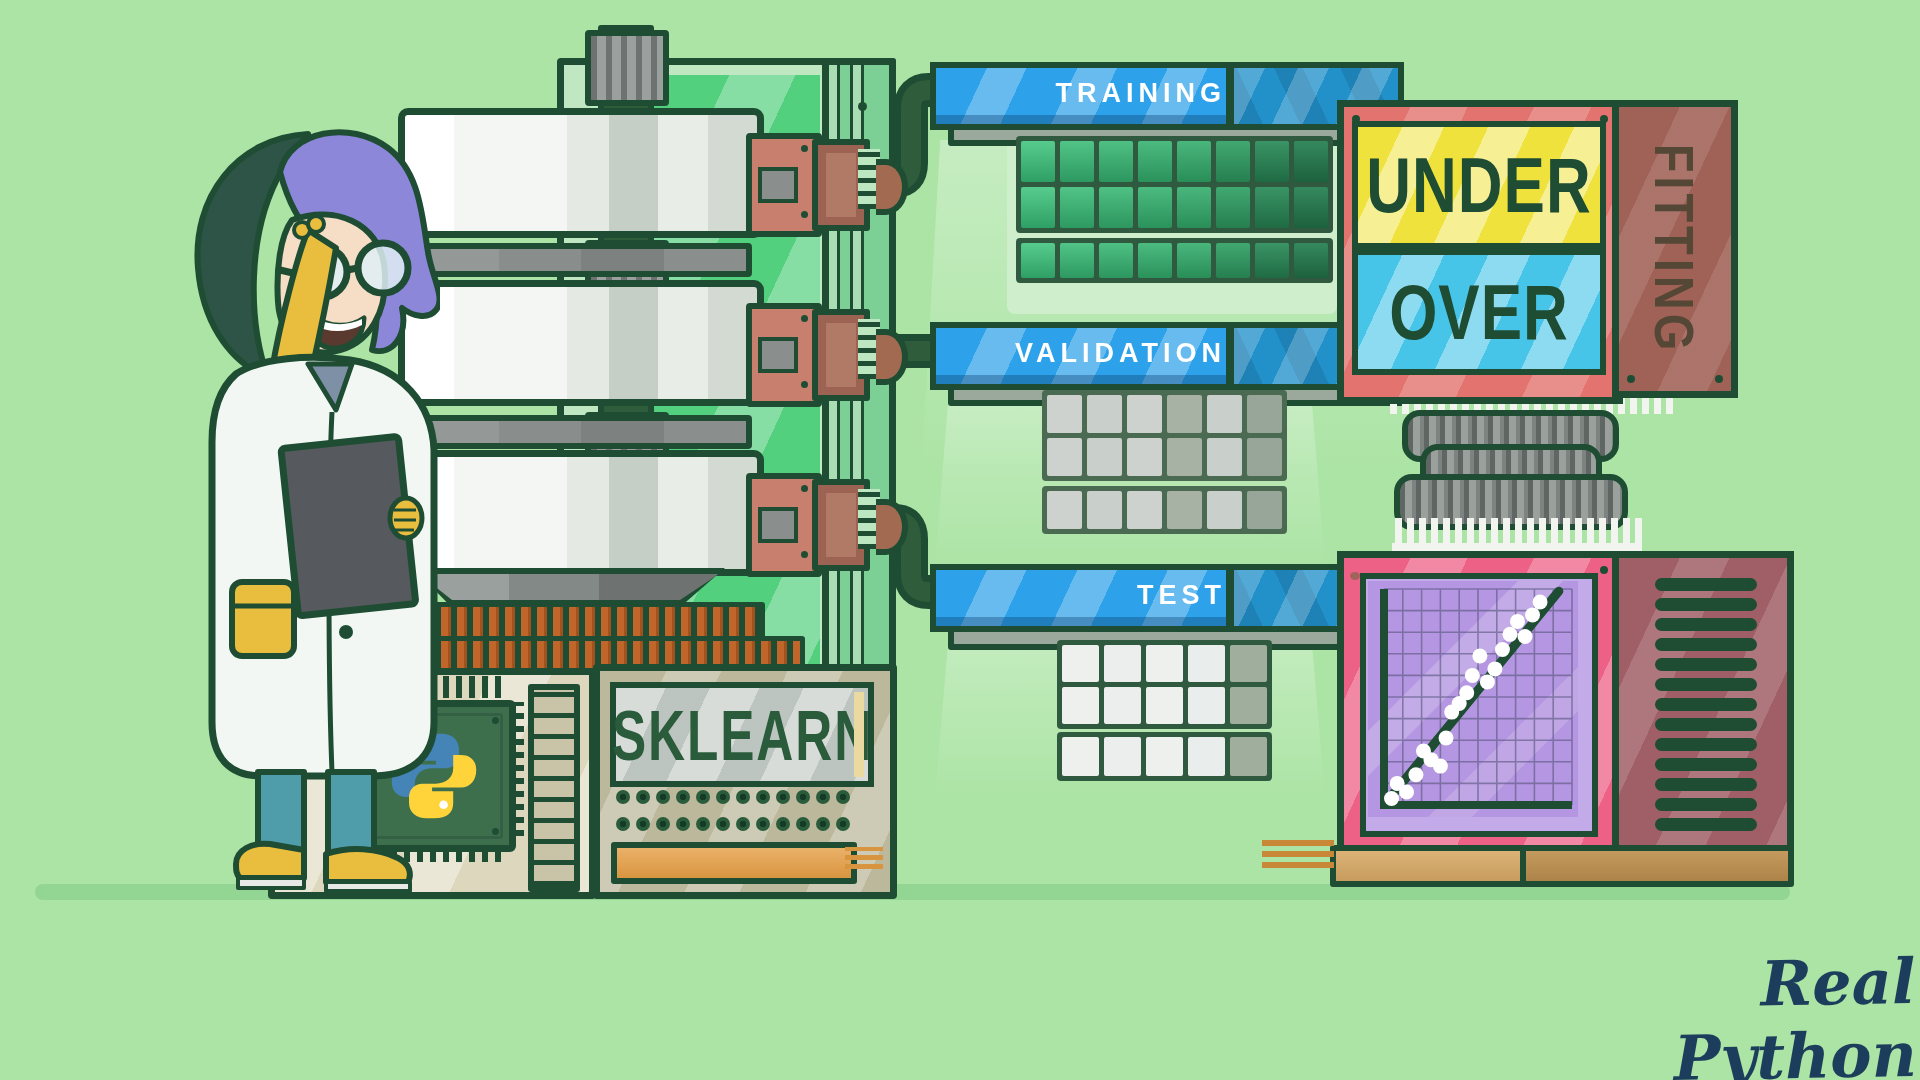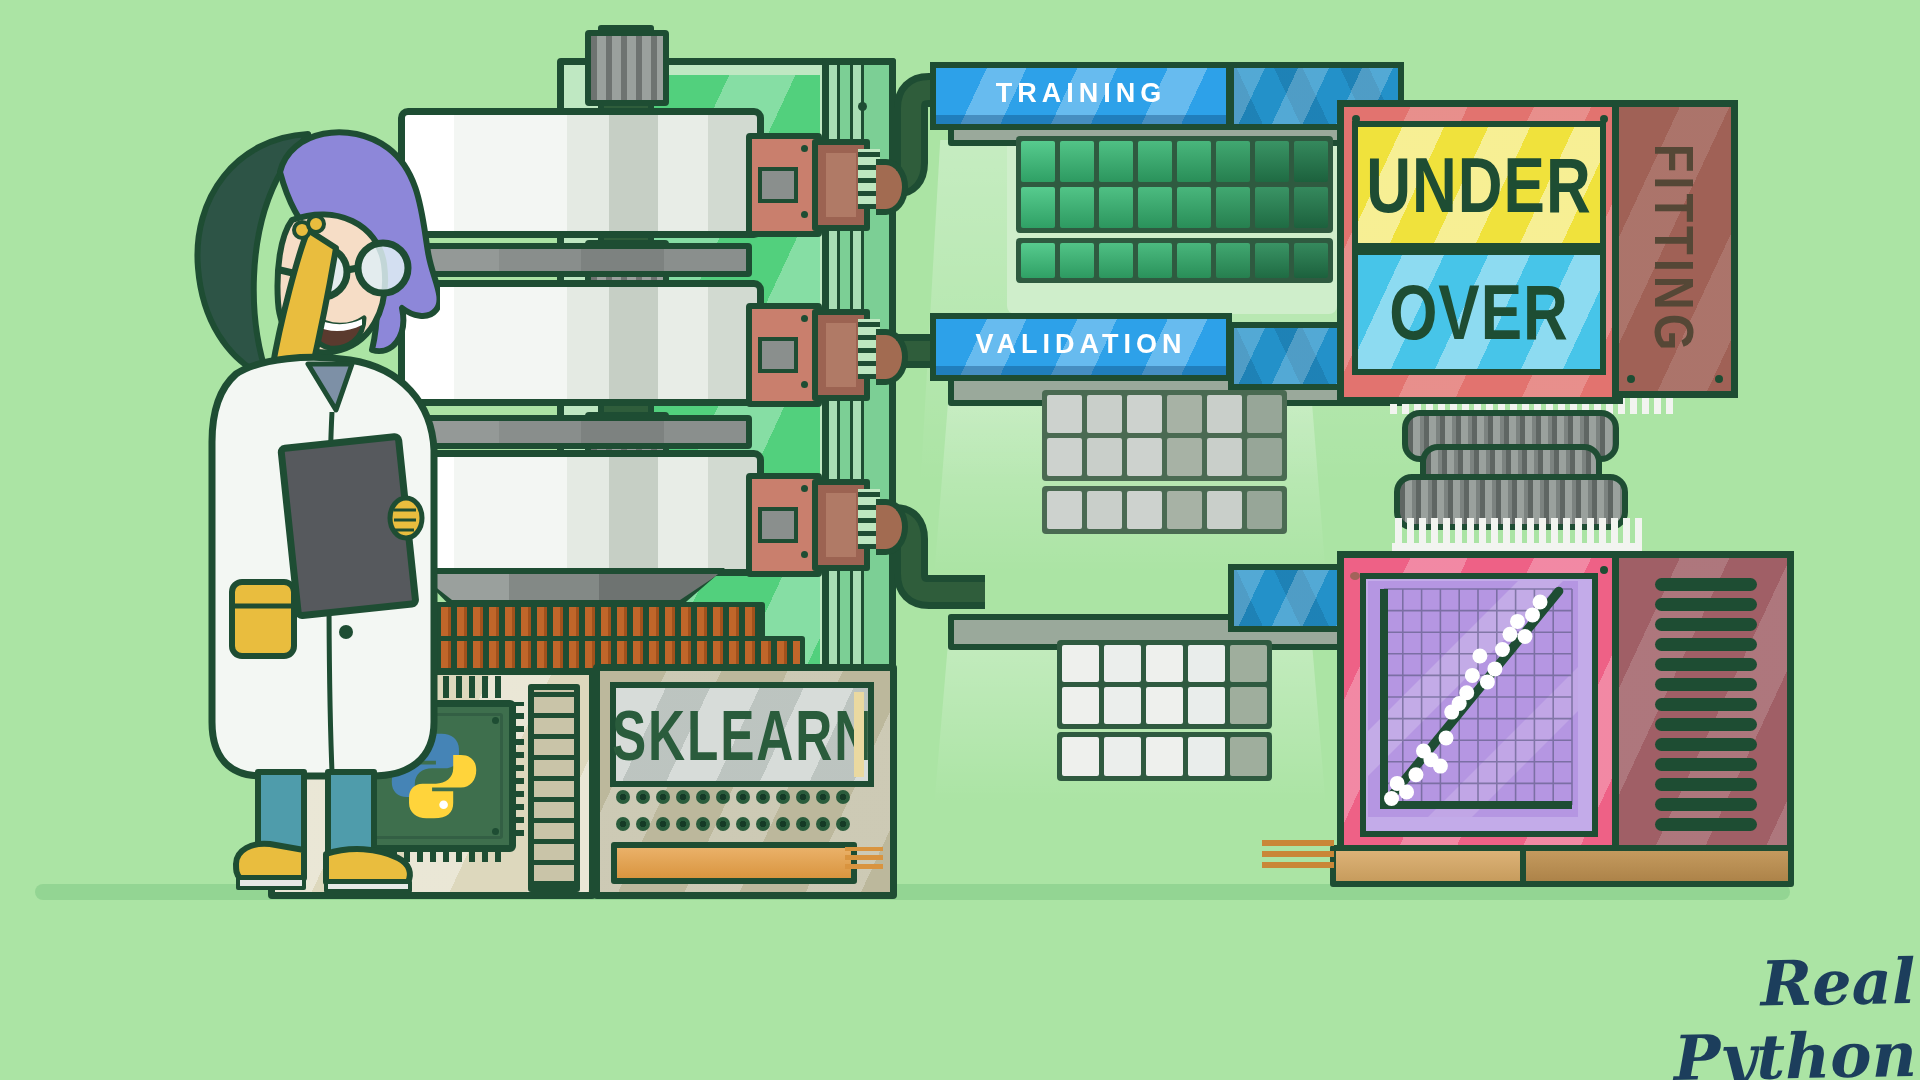--- a/index.html
+++ b/index.html
@@ -73,21 +73,21 @@
   .sk-bar{left:611px;top:842px;width:234px;height:30px;border:6px solid #1e4d33;border-radius:3px;
           background:linear-gradient(#eab169,#d9953f)}
   .sk-wires{left:845px;top:847px;width:38px;height:22px;
             background:repeating-linear-gradient(0deg,#d9943f 0 5px,transparent 5px 9px)}
   .screw{position:absolute;width:9px;height:9px;border-radius:50%;background:#1e4d33}
 
   
   .shadowbar{width:444px;height:24px;background:#9aa99b;border:6px solid #1e4d33;border-radius:3px}
   .banner{width:290px;height:56px;border:6px solid #1e4d33;background:#2da1e9;
           background-image:repeating-linear-gradient(115deg,transparent 0 46px,rgba(255,255,255,.28) 46px 82px);
-          display:flex;align-items:center;justify-content:center}
+          display:flex;align-items:center;justify-content:flex-end}
   .banner::after{content:"";position:absolute;left:0;right:0;bottom:0;height:9px;background:rgba(10,60,110,.35)}
   .banner-label{color:#fff;font-weight:800;font-size:27px;letter-spacing:5px;padding-bottom:6px}
   .banner-seg{width:164px;height:56px;border:6px solid #1e4d33;background:#2391c9;
               background-image:repeating-linear-gradient(115deg,rgba(255,255,255,.22) 0 28px,transparent 28px 58px),
                                repeating-linear-gradient(65deg,rgba(8,60,95,.18) 0 26px,transparent 26px 60px)}
 
   
   .grid-panel{left:1007px;top:122px;width:330px;height:192px;background:#cfeecb;border-radius:8px}
   .cellgrid{display:grid;gap:5px;padding:5px;background:#2f5a40;border-radius:4px}
   .cellgrid.val{background:#4a6a52}
@@ -297,21 +297,21 @@
       <div class="cell" style="height: 35px; background: linear-gradient(rgb(82, 196, 135), rgb(45, 154, 97));"></div>
       <div class="cell" style="height: 35px; background: linear-gradient(rgb(79, 192, 132), rgb(44, 150, 94));"></div>
       <div class="cell" style="height: 35px; background: linear-gradient(rgb(76, 187, 128), rgb(42, 146, 91));"></div>
       <div class="cell" style="height: 35px; background: linear-gradient(rgb(73, 182, 124), rgb(41, 142, 88));"></div>
       <div class="cell" style="height: 35px; background: linear-gradient(rgb(65, 168, 113), rgb(38, 127, 79));"></div>
       <div class="cell" style="height: 35px; background: linear-gradient(rgb(58, 148, 101), rgb(31, 107, 67));"></div>
       <div class="cell" style="height: 35px; background: linear-gradient(rgb(53, 137, 93), rgb(28, 97, 61));"></div>
     </div>
 
   <div class="abs shadowbar z2" style="left:948px;top:370px"></div>
-  <div class="abs banner z3" style="left:930px;top:313px">
+  <div class="abs banner z3" style="left:930px;top:322px">
     <span class="banner-label">VALIDATION</span>
   </div>
   <div class="abs banner-seg z2" style="left:1228px;top:322px"></div>
   <div class="abs cellgrid val gv-top z2" style="grid-template-columns: repeat(6, 35px);">
       <div class="cell" style="height: 38px; background: rgb(205, 210, 206);"></div>
       <div class="cell" style="height: 38px; background: rgb(201, 207, 202);"></div>
       <div class="cell" style="height: 38px; background: rgb(205, 210, 206);"></div>
       <div class="cell" style="height: 38px; background: rgb(167, 178, 165);"></div>
       <div class="cell" style="height: 38px; background: rgb(201, 207, 202);"></div>
       <div class="cell" style="height: 38px; background: rgb(151, 166, 152);"></div>
@@ -325,20 +325,23 @@
   <div class="abs cellgrid val gv-bottom z2" style="grid-template-columns: repeat(6, 35px);">
       <div class="cell" style="height: 38px; background: rgb(205, 210, 206);"></div>
       <div class="cell" style="height: 38px; background: rgb(201, 207, 202);"></div>
       <div class="cell" style="height: 38px; background: rgb(205, 210, 206);"></div>
       <div class="cell" style="height: 38px; background: rgb(167, 178, 165);"></div>
       <div class="cell" style="height: 38px; background: rgb(201, 207, 202);"></div>
       <div class="cell" style="height: 38px; background: rgb(151, 166, 152);"></div>
     </div>
 
   <div class="abs shadowbar z2" style="left:948px;top:614px"></div>
+  <div class="abs banner z3" style="left:930px;top:564px">
+    <span class="banner-label">TEST</span>
+  </div>
   <div class="abs banner-seg z2" style="left:1228px;top:564px"></div>
   <div class="abs cellgrid gs-top z2" style="grid-template-columns: repeat(5, 37px);">
       <div class="cell" style="height: 37px; background: rgb(238, 240, 237);"></div>
       <div class="cell" style="height: 37px; background: rgb(235, 238, 236);"></div>
       <div class="cell" style="height: 37px; background: rgb(238, 240, 237);"></div>
       <div class="cell" style="height: 37px; background: rgb(233, 237, 235);"></div>
       <div class="cell" style="height: 37px; background: rgb(159, 174, 157);"></div>
       <div class="cell" style="height: 37px; background: rgb(238, 240, 237);"></div>
       <div class="cell" style="height: 37px; background: rgb(235, 238, 236);"></div>
       <div class="cell" style="height: 37px; background: rgb(238, 240, 237);"></div>

